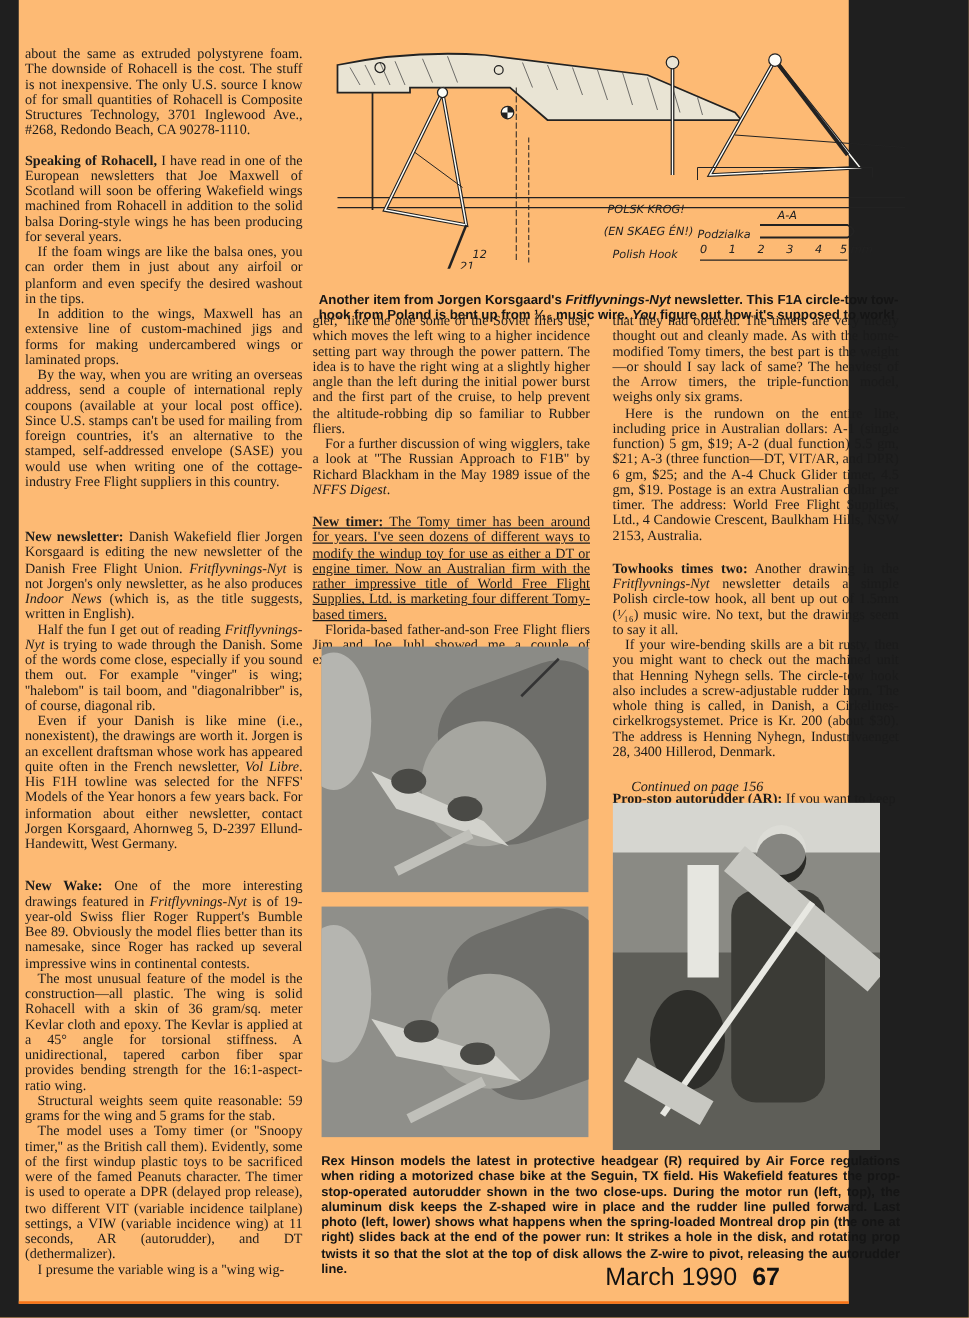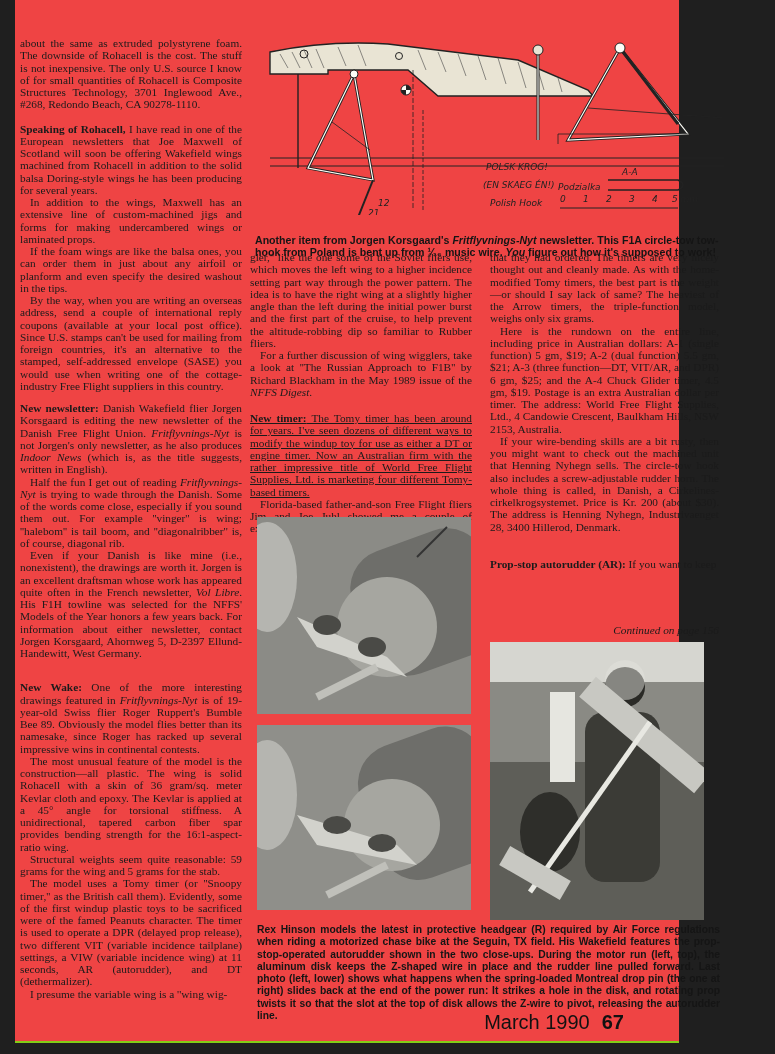--- a/index.html
+++ b/index.html
@@ -6,22 +6,22 @@
   body {
     width: 775px; height: 1054px;
     background: #1f1f1f;
     position: relative;
     overflow: hidden;
   }
   .page {
     position: absolute;
     left: 15px; top: 0;
     width: 664px; height: 1041px;
-    background: #ef4444;
-    border-bottom: 2px solid #84cc16;
+    background: #fdba74;
+    border-bottom: 2px solid #f97316;
   }
   .serif {
     font-family: "Liberation Serif", "DejaVu Serif", serif;
     font-size: 11.3px;
     line-height: 12.25px;
     color: #1b1b1b;
     text-align: justify;
   }
   .col {
     position: absolute;
@@ -51,38 +51,37 @@
   .footer {
     position: absolute;
     right: 55px; top: 1011px;
     font-family: "Liberation Sans", "DejaVu Sans", sans-serif;
     font-size: 20px; color: #111;
   }
   .footer .num { font-weight: bold; margin-left: 12px; }
   .cont {
     position: absolute;
     left: 490px; top: 624px; width: 214px;
-    text-align: right;
     font-family: "Liberation Serif", serif;
     font-style: italic; font-size: 11.3px; color: #1b1b1b;
   }
 </style>
 </head>
 <body>
 
 <div class="page">
 
   <div class="col serif" style="left:5px; top:37px; width:222px;">
     <p class="first">about the same as extruded polystyrene foam. The downside of Rohacell is the cost. The stuff is not inexpensive. The only U.S. source I know of for small quantities of Rohacell is Composite Structures Technology, 3701 Inglewood Ave., #268, Redondo Beach, CA 90278-1110.</p>
     <p class="first gap"><b>Speaking of Rohacell,</b><span> I have read in one of the European newsletters that Joe Maxwell of Scotland will soon be offering Wakefield wings machined from Rohacell in addition to the solid balsa Doring-style wings he has been producing for several years.</span></p>
+    <p>If the foam wings are like the balsa ones, you can order them in just about any airfoil or planform and even specify the desired washout in the tips.</p>
     <p>In addition to the wings, Maxwell has an extensive line of custom-machined jigs and forms for making undercambered wings or laminated props.</p>
-    <p>If the foam wings are like the balsa ones, you can order them in just about any airfoil or planform and even specify the desired washout in the tips.</p>
     <p>By the way, when you are writing an overseas address, send a couple of international reply coupons (available at your local post office). Since U.S. stamps can't be used for mailing from foreign countries, it's an alternative to the stamped, self-addressed envelope (SASE) you would use when writing one of the cottage-industry Free Flight suppliers in this country.</p>
 
-    <p class="first" style="margin-top:10px;"><b>New newsletter:</b><span> Danish Wakefield flier Jorgen Korsgaard is editing the new newsletter of the Danish Free Flight Union. </span><i>Fritflyvnings-Nyt</i><span> is not Jorgen's only newsletter, as he also produces </span><i>Indoor News</i><span> (which is, as the title suggests, written in English).</span></p>
+    <p class="first" style="margin-top:32px;"><b>New newsletter:</b><span> Danish Wakefield flier Jorgen Korsgaard is editing the new newsletter of the Danish Free Flight Union. </span><i>Fritflyvnings-Nyt</i><span> is not Jorgen's only newsletter, as he also produces </span><i>Indoor News</i><span> (which is, as the title suggests, written in English).</span></p>
     <p><span>Half the fun I get out of reading </span><i>Fritflyvnings-Nyt</i><span> is trying to wade through the Danish. Some of the words come close, especially if you sound them out. For example ''vinger'' is wing; ''halebom'' is tail boom, and ''diagonalribber'' is, of course, diagonal rib.</span></p>
     <p><span>Even if your Danish is like mine (i.e., nonexistent), the drawings are worth it. Jorgen is an excellent draftsman whose work has appeared quite often in the French newsletter, </span><i>Vol Libre</i><span>. His F1H towline was selected for the NFFS' Models of the Year honors a few years back. For information about either newsletter, contact Jorgen Korsgaard, Ahornweg 5, D-2397 Ellund-Handewitt, West Germany.</span></p>
 
     <p class="first" style="margin-top:22px;"><b>New Wake:</b><span> One of the more interesting drawings featured in </span><i>Fritflyvnings-Nyt</i><span> is of 19-year-old Swiss flier Roger Ruppert's Bumble Bee 89. Obviously the model flies better than its namesake, since Roger has racked up several impressive wins in continental contests.</span></p>
     <p>The most unusual feature of the model is the construction—all plastic. The wing is solid Rohacell with a skin of 36 gram/sq. meter Kevlar cloth and epoxy. The Kevlar is applied at a 45° angle for torsional stiffness. A unidirectional, tapered carbon fiber spar provides bending strength for the 16:1-aspect-ratio wing.</p>
     <p>Structural weights seem quite reasonable: 59 grams for the wing and 5 grams for the stab.</p>
     <p>The model uses a Tomy timer (or ''Snoopy timer,'' as the British call them). Evidently, some of the first windup plastic toys to be sacrificed were of the famed Peanuts character. The timer is used to operate a DPR (delayed prop release), two different VIT (variable incidence tailplane) settings, a VIW (variable incidence wing) at 11 seconds, AR (autorudder), and DT (dethermalizer).</p>
     <p style="text-align:left;">I presume the variable wing is a ''wing wig-</p>
   </div>
 
@@ -156,20 +155,21 @@
   <div class="col serif" style="left:235px; top:251px; width:222px;">
     <p class="first">gler,'' like the one some of the Soviet fliers use, which moves the left wing to a higher incidence setting part way through the power pattern. The idea is to have the right wing at a slightly higher angle than the left during the initial power burst and the first part of the cruise, to help prevent the altitude-robbing dip so familiar to Rubber fliers.</p>
     <p><span>For a further discussion of wing wigglers, take a look at ''The Russian Approach to F1B'' by Richard Blackham in the May 1989 issue of the </span><i>NFFS Digest</i><span>.</span></p>
     <p class="first" style="margin-top:14px;text-decoration:underline;"><b>New timer:</b><span> The Tomy timer has been around for years. I've seen dozens of different ways to modify the windup toy for use as either a DT or engine timer. Now an Australian firm with the rather impressive title of World Free Flight Supplies, Ltd. is marketing four different Tomy-based timers.</span></p>
     <p>Florida-based father-and-son Free Flight fliers Jim and Joe Juhl showed me a couple of examples</p>
   </div>
 
   <div class="col serif" style="left:475px; top:251px; width:229px;">
     <p class="first">that they had ordered. The timers are very nicely thought out and cleanly made. As with the home-modified Tomy timers, the best part is the weight—or should I say lack of same? The heaviest of the Arrow timers, the triple-function model, weighs only six grams.</p>
     <p>Here is the rundown on the entire line, including price in Australian dollars: A-1 (single function) 5 gm, $19; A-2 (dual function) 5.5 gm, $21; A-3 (three function—DT, VIT/AR, and DPR) 6 gm, $25; and the A-4 Chuck Glider timer, 4.5 gm, $19. Postage is an extra Australian dollar per timer. The address: World Free Flight Supplies, Ltd., 4 Candowie Crescent, Baulkham Hills, NSW 2153, Australia.</p>
+    <p class="first" style="margin-top:14px;"><b>Towhooks times two:</b><span> Another drawing in the </span><i>Fritflyvnings-Nyt</i><span> newsletter details a simple Polish circle-tow hook, all bent up out of 1.5mm (¹⁄₁₆) music wire. No text, but the drawings seem to say it all.</span></p>
     <p>If your wire-bending skills are a bit rusty, then you might want to check out the machined unit that Henning Nyhegn sells. The circle-tow hook also includes a screw-adjustable rudder horn. The whole thing is called, in Danish, a Cirkelines-cirkelkrogsystemet. Price is Kr. 200 (about $30). The address is Henning Nyhegn, Industrivaenget 28, 3400 Hillerod, Denmark.</p>
     <p class="first" style="margin-top:25px;font-family:Liberation Serif, serif;"><b>Prop-stop autorudder (AR):</b><span> If you want to keep</span></p>
   </div>
 
   <div class="cont">Continued on page 156</div>
 
   <div class="photo" style="left:242px; top:517px; width:214px; height:197px;">
     <svg width="214" height="197" viewBox="0 0 214 197">
       <rect width="214" height="197" fill="#8b8b86"></rect>
       <ellipse cx="10" cy="60" rx="30" ry="55" fill="#b5b5b0"></ellipse>

